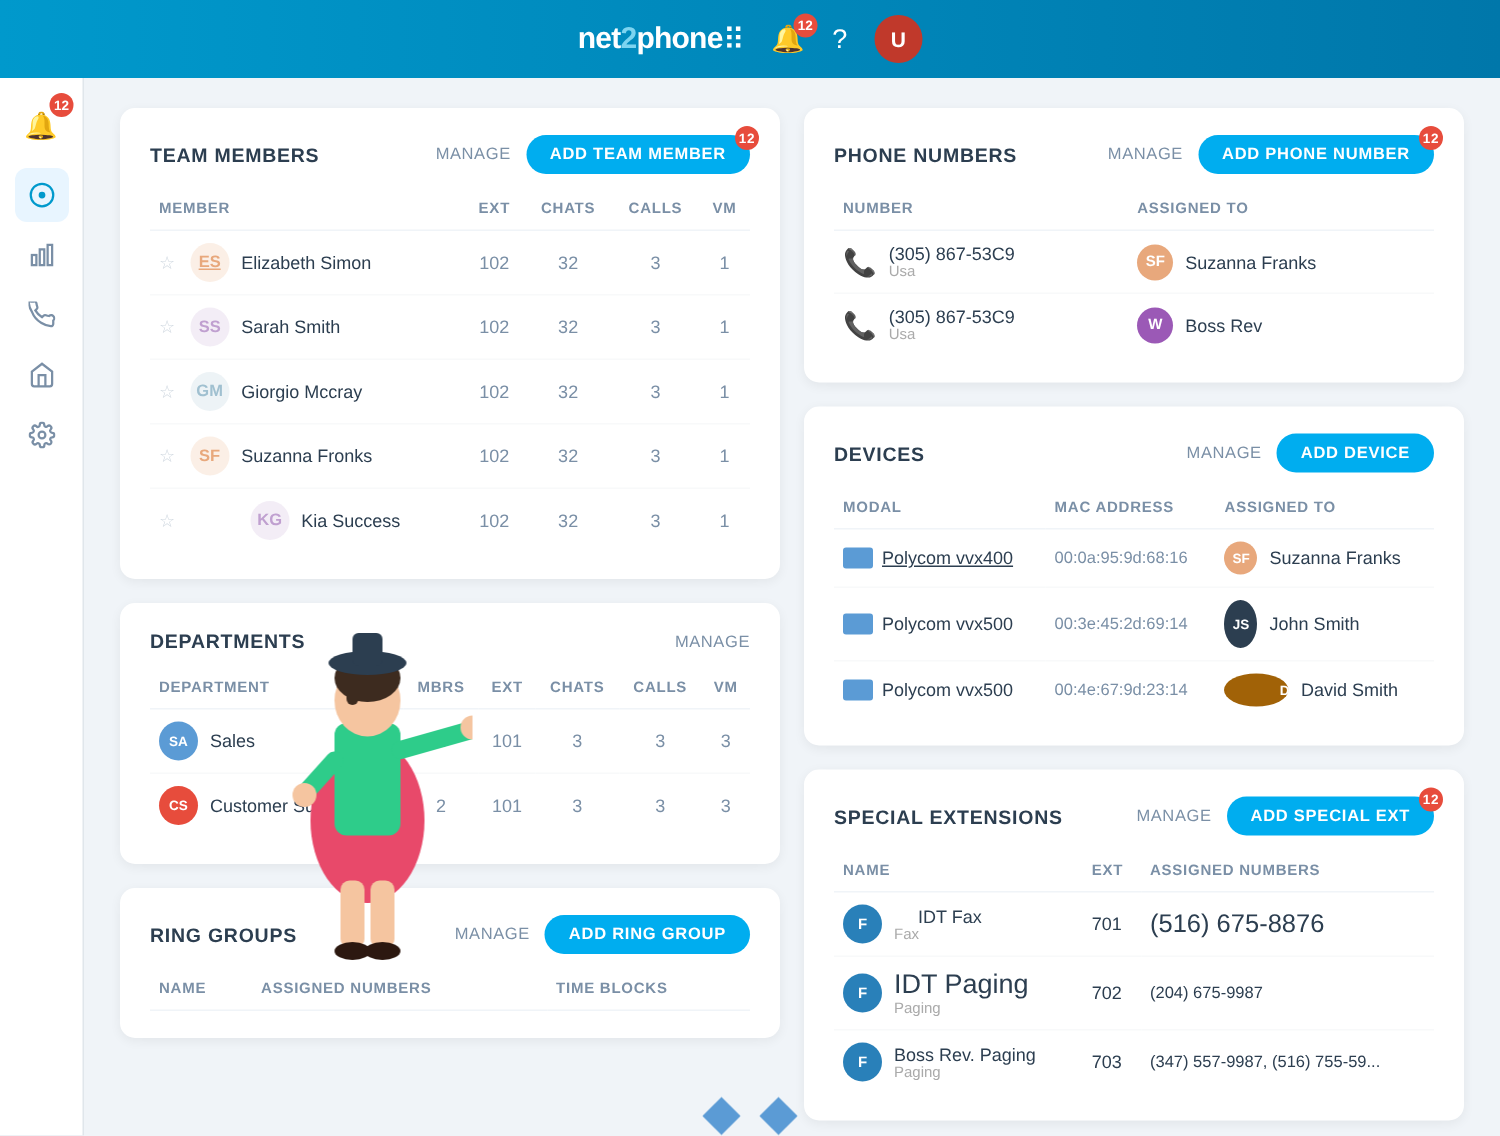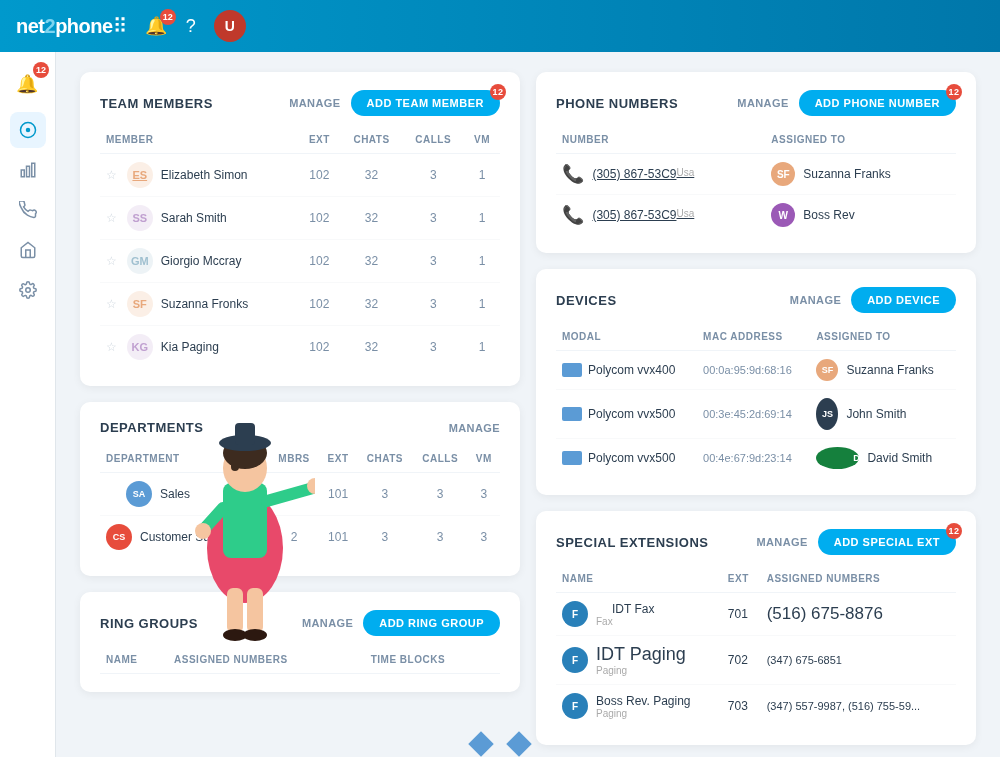--- a/index.html
+++ b/index.html
@@ -5,21 +5,21 @@
     * { box-sizing: border-box; margin: 0; padding: 0; }
     body { font-family: -apple-system, BlinkMacSystemFont, 'Segoe UI', Arial, sans-serif; background: #e8edf2; width: 1000px; height: 757px; overflow: hidden; }
 
     
     .topnav {
       background: linear-gradient(90deg, #0099cc 0%, #0077aa 100%);
       height: 52px;
       display: flex;
       align-items: center;
       padding: 0 16px;
-      justify-content: flex-start;
+      justify-content: center;
     }
     .logo {
       color: white;
       font-weight: 900;
       font-size: 20px;
       letter-spacing: -0.5px;
     }
     .logo span { color: #7dd4f0; }
     .topnav-right { display: flex; align-items: center; gap: 18px; }
     .topnav-icon { color: white; font-size: 18px; cursor: pointer; position: relative; }
@@ -133,21 +133,21 @@
       color: #2c3e50;
       letter-spacing: 0.5px;
       text-transform: uppercase;
     }
     .card-header-right { display: flex; align-items: center; gap: 10px; }
     .manage-link {
       font-size: 11px;
       color: #7a8fa6;
       text-transform: uppercase;
       cursor: pointer;
-      font-weight: 700;
+      font-weight: 400;
       letter-spacing: 0.4px;
     }
     .btn-primary {
       background: #00adef;
       color: white;
       border: none;
       border-radius: 20px;
       padding: 7px 16px;
       font-size: 11px;
       font-weight: 700;
@@ -198,21 +198,21 @@
       border-radius: 50%;
       background: #e0e6eb;
       overflow: hidden;
       flex-shrink: 0;
       display: flex; align-items: center; justify-content: center;
       font-size: 11px;
       font-weight: bold;
       color: #5a7a9a;
     }
     .star-icon { color: #d0d8e0; font-size: 12px; margin-right: 2px; cursor: pointer; }
-    .phone-info { display: flex; flex-direction: row; text-decoration: underline; }
+    .phone-info { display: flex; flex-direction: column; }
     .phone-label { font-size: 12px; color: #2c3e50; }
     .phone-sub { font-size: 10px; color: #aaa; }
     .assigned-user { display: flex; align-items: center; gap: 8px; }
     .assigned-avatar {
       width: 24px; height: 24px;
       border-radius: 50%;
       display: flex; align-items: center; justify-content: center;
       font-size: 10px;
       font-weight: bold;
       color: white;
@@ -387,22 +387,22 @@
     </td>
     <td class="num">102</td>
     <td class="num">32</td>
     <td class="num">3</td>
     <td class="num">1</td>
   </tr>
                 <tr>
     <td>
       <div class="member-name">
         <span class="star-icon">☆</span>
-        <div class="member-avatar" style="background:#c0a0d030;color:#c0a0d0;">KG</div>
-        <span>Kia Paging</span>
+        <div class="member-avatar" style="background:#c0a0d030;color:#c0a0d0;margin-left:40px;">KG</div>
+        <span>Kia Success</span>
       </div>
     </td>
     <td class="num">102</td>
     <td class="num">32</td>
     <td class="num">3</td>
     <td class="num">1</td>
   </tr>
               </tbody>
           </table>
         </div>
@@ -421,21 +421,21 @@
                 <th class="num">MBRS</th>
                 <th class="num">EXT</th>
                 <th class="num">CHATS</th>
                 <th class="num">CALLS</th>
                 <th class="num">VM</th>
               </tr>
             </thead>
             <tbody id="departments-body">
             <tr>
     <td>
-      <div style="display:flex;align-items:center;margin-left:20px;">
+      <div style="display:flex;align-items:center;">
         <div class="dept-badge" style="background:#5b9bd5;">SA</div>
         <span>Sales</span>
       </div>
     </td>
     <td class="num">2</td>
     <td class="num">101</td>
     <td class="num">3</td>
     <td class="num">3</td>
     <td class="num">3</td>
   </tr>
@@ -553,21 +553,21 @@
             <thead>
               <tr>
                 <th>MODAL</th>
                 <th>MAC ADDRESS</th>
                 <th>ASSIGNED TO</th>
               </tr>
             </thead>
             <tbody id="devices-body">
             <tr>
     <td>
-      <div style="display:flex;align-items:flex-end;">
+      <div style="display:flex;align-items:flex-end;text-decoration:underline;">
         <span class="device-icon"></span>
         <span>Polycom vvx400</span>
       </div>
     </td>
     <td style="font-size:11px;color:#7a8fa6;">00:0a:95:9d:68:16</td>
     <td>
       <div class="assigned-user">
         <div class="assigned-avatar" style="background:#e8a87c;width:22px;height:22px;font-size:9px;">SF</div>
         <span>Suzanna Franks</span>
       </div>
@@ -591,21 +591,21 @@
                 <tr>
     <td>
       <div style="display:flex;align-items:center;">
         <span class="device-icon"></span>
         <span>Polycom vvx500</span>
       </div>
     </td>
     <td style="font-size:11px;color:#7a8fa6;">00:4e:67:9d:23:14</td>
     <td>
       <div class="assigned-user">
-        <div class="assigned-avatar" style="background:#15803d;width:22px;height:22px;font-size:9px;padding-left:43px;">DS</div>
+        <div class="assigned-avatar" style="background:#a16207;width:22px;height:22px;font-size:9px;padding-left:43px;">DS</div>
         <span>David Smith</span>
       </div>
     </td>
   </tr>
               </tbody>
           </table>
         </div>
 
         <div class="card">
           <div class="card-header">
@@ -644,21 +644,21 @@
     <td>
       <div style="display:flex;align-items:center;">
         <div class="ext-badge">F</div>
         <div>
           <div style="font-size:18px;">IDT Paging</div>
           <div style="font-size:10px;color:#aaa;">Paging</div>
         </div>
       </div>
     </td>
     <td>702</td>
-    <td style="font-size:11px;">(347) 675-6851</td>
+    <td style="font-size:11px;">(204) 675-9987</td>
   </tr>
                 <tr>
     <td>
       <div style="display:flex;align-items:center;">
         <div class="ext-badge">F</div>
         <div>
           <div style="font-size:12px;">Boss Rev. Paging</div>
           <div style="font-size:10px;color:#aaa;">Paging</div>
         </div>
       </div>

